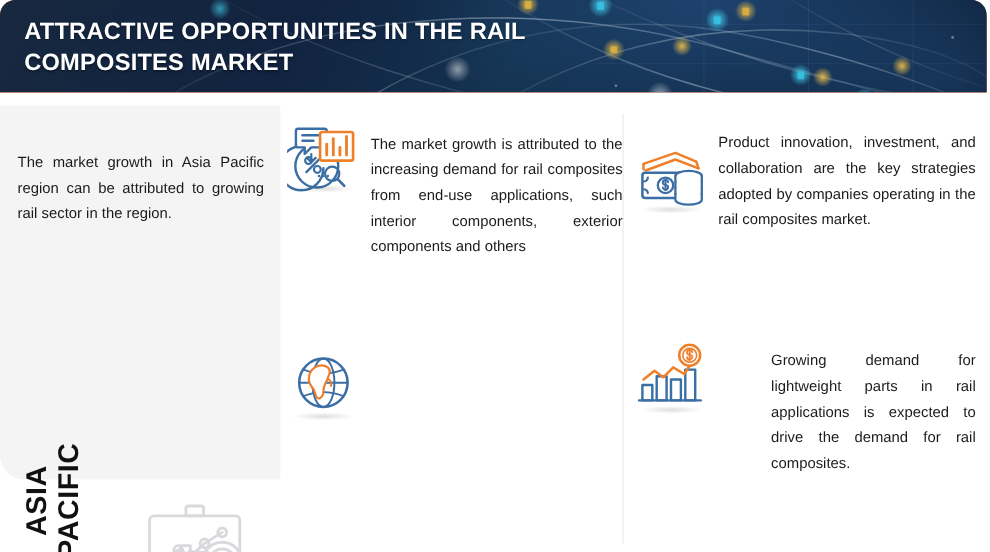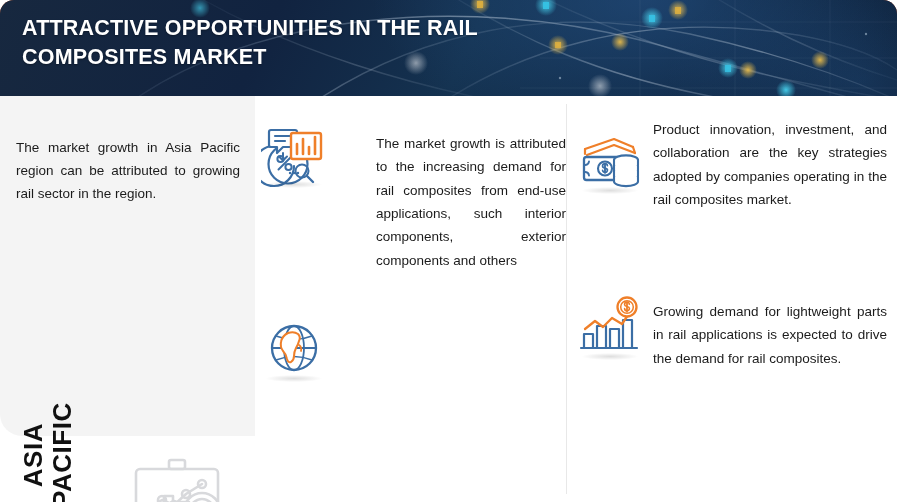--- a/index.html
+++ b/index.html
@@ -20,21 +20,21 @@
     height: 502px;
     box-sizing: border-box;
   }
 
   
   .banner {
     position: absolute;
     left: 0;
     top: 0;
     width: 897px;
-    height: 96px;
+    height: 84px;
     border-radius: 14px 14px 0 0;
     overflow: hidden;
     background:
       radial-gradient(ellipse 420px 180px at 78% 10%, rgba(30,70,120,0.85) 0%, rgba(14,34,64,0) 70%),
       linear-gradient(118deg, #16263f 0%, #12233d 22%, #13304e 48%, #0f2policy 49%, #102844 70%, #0c1c33 100%);
     background-color: #c2410c;
   }
   
   .banner::before {
     content: "";
@@ -138,24 +138,24 @@
     height: 390px;
     background: #e8e8e8;
   }
 
   .cell {
     position: absolute;
     display: flex;
     align-items: flex-start;
     box-sizing: border-box;
   }
-  .cell-a { left: 6px;   top: 28px;  width: 305px; gap: 39px; }
+  .cell-a { left: 6px;   top: 15px;  width: 305px; }
   .cell-b { left: 322px; top: 18px;  width: 310px; align-items: center; }
   .cell-c { left: 6px;   top: 222px; width: 305px; }
-  .cell-d { left: 322px; top: 200px; width: 310px; }
+  .cell-d { left: 322px; top: 216px; width: 310px; gap: 48px; }
 
   .cell-icon {
     flex: 0 0 66px;
     width: 66px;
     height: 66px;
     margin-right: 10px;
     position: relative;
   }
   .cell-icon svg { display: block; }
 

